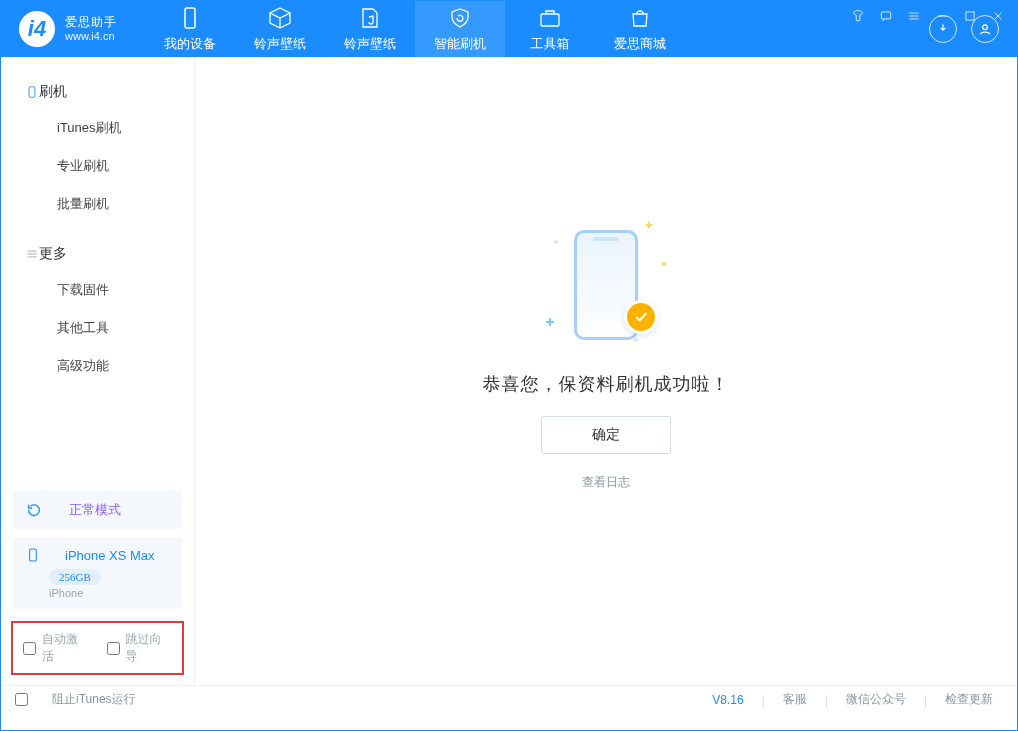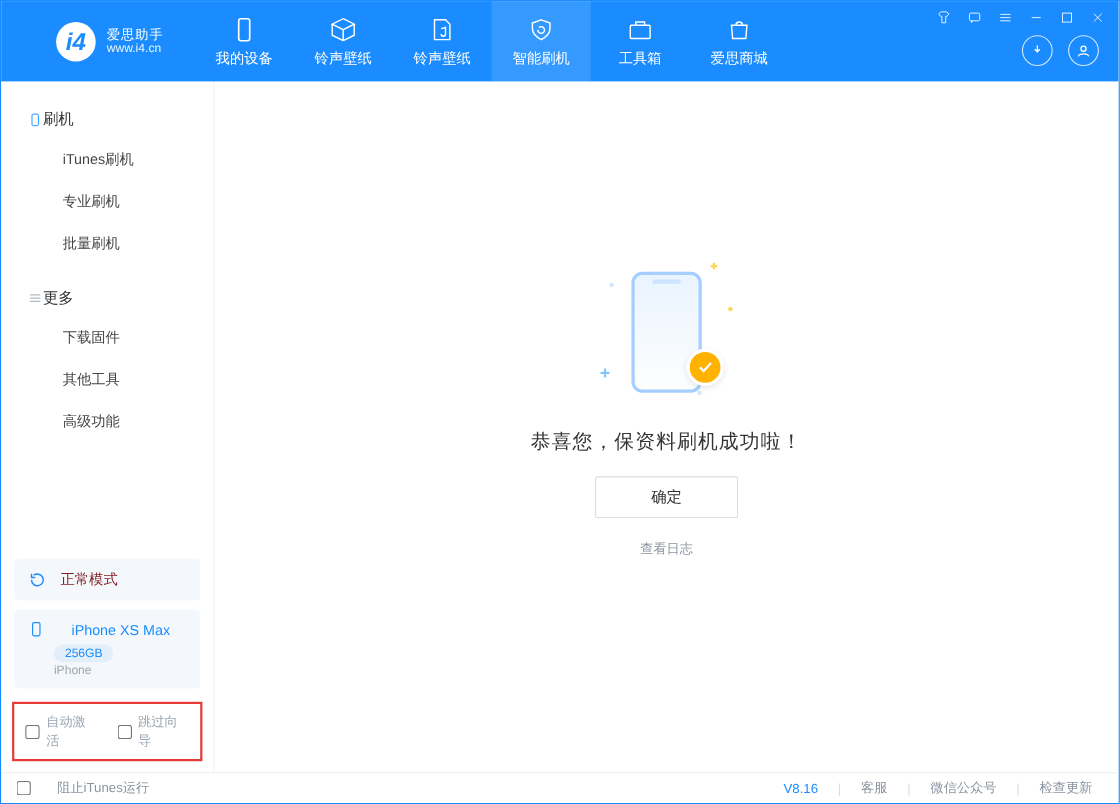--- a/index.html
+++ b/index.html
@@ -1,17 +1,17 @@
 <!DOCTYPE html>
 <html><head>
 <meta charset="utf-8">
 <style>
 * { margin: 0; padding: 0; box-sizing: border-box; font-family: "Microsoft YaHei", -apple-system, sans-serif; }
 body { background: #fff; width: 1018px; height: 731px; overflow: hidden; border: 1px solid #1a8cff; }
-.titlebar { height: 73px; background: linear-gradient(to bottom, #1a8cff, #1a8cff); display: flex; align-items: stretch; color: #fff; position: relative; padding-left: 32px; }
+.titlebar { height: 56px; background: linear-gradient(to bottom, #1a8cff, #1a8cff); display: flex; align-items: stretch; color: #fff; position: relative; }
 .logo-area { display: flex; align-items: center; padding: 0 18px; gap: 10px; }
 .logo-circle { width: 36px; height: 36px; border-radius: 50%; background: #fff; display: flex; align-items: center; justify-content: center; color: #1a8cff; font-weight: bold; font-size: 22px; font-style: italic; }
 .logo-text { display: flex; flex-direction: column; line-height: 1.1; }
 .logo-title { font-size: 12px; font-weight: normal; letter-spacing: 1px; }
 .logo-sub { font-size: 11px; opacity: .9; }
 .tabs { display: flex; margin-left: 10px; }
 .tab { width: 90px; display: flex; flex-direction: column; align-items: center; justify-content: center; gap: 4px; cursor: pointer; font-size: 13px; }
 .tab.active { background: rgba(255,255,255,.12); }
 .tab-icon { width: 26px; height: 26px; display: flex; align-items: center; justify-content: center; }
 .tab-icon svg { width: 24px; height: 24px; fill: #fff; stroke: #fff; }
@@ -22,27 +22,27 @@
 .right-icons .ri { width: 28px; height: 28px; border: 1.5px solid rgba(255,255,255,.8); border-radius: 50%; display: flex; align-items: center; justify-content: center; cursor: pointer; }
 .right-icons svg { width: 14px; height: 14px; stroke: #fff; fill: none; stroke-width: 2; }
 
 .body { display: flex; height: calc(731px - 73px - 28px - 2px); }
 .sidebar { width: 194px; border-right: 1px solid #eef2f6; display: flex; flex-direction: column; padding-top: 18px; }
 .side-group-header { display: flex; align-items: center; padding: 8px 24px; font-size: 14px; color: #333; font-weight: 500; }
 .side-group-header svg { width: 14px; height: 14px; }
 .side-item { padding: 10px 24px 10px 56px; font-size: 13px; color: #444; cursor: pointer; }
 .side-item.active { color: #1a8cff; }
 .sidebar-spacer { flex: 1; }
-.mode-box { margin: 8px 12px; background: #f4f8fc; border-radius: 4px; padding: 10px 12px; display: flex; align-items: center; gap: 12px; font-size: 13px; color: #7f1d1d; }
+.mode-box { margin: 8px 12px; background: #f4f8fc; border-radius: 4px; padding: 10px 12px; display: flex; align-items: center; gap: 26px; font-size: 13px; color: #8b5cf6; }
 .mode-box .mode-icon { width: 18px; height: 18px; border-radius: 50%; display:flex; align-items:center; justify-content:center; }
 .mode-box svg { stroke: #1a8cff; fill: none; }
 .device-box { margin: 0 12px 8px; background: #f4f8fc; border-radius: 4px; padding: 10px 12px; font-size: 13px; }
 .device-row1 { display: flex; align-items: center; gap: 24px; color: #1a8cff; font-weight: 500; }
 .device-row1 svg { width: 16px; height: 16px; }
-.device-cap { display: inline-block; margin: 6px 0 2px 24px; background: #e3eefb; color: #1a8cff; font-size: 11px; padding: 2px 10px; border-radius: 10px; }
+.device-cap { display: inline-block; margin: 6px 0 2px 24px; background: #e3eefb; color: #1a8cff; font-size: 11px; padding: 2px 10px; border-radius: 10px; font-family: Liberation Serif, serif; }
 .device-type { margin-left: 24px; font-size: 11px; color: #9aa5b0; }
 .option-row { margin: 4px 10px 10px; border: 2px solid #e53935; padding: 8px 10px; display: flex; gap: 18px; align-items: center; font-size: 12px; color: #9aa5b0; }
 .option-row label { display: flex; align-items: center; gap: 6px; cursor: pointer; }
 .option-row input { width: 13px; height: 13px; accent-color: #1a8cff; }
 
 .main { flex: 1; display: flex; flex-direction: column; align-items: center; justify-content: center; gap: 20px; position: relative; }
 .illustration { position: relative; width: 160px; height: 130px; margin-top: -30px; }
 .phone { position: absolute; left: 50%; top: 8px; transform: translateX(-50%); width: 64px; height: 110px; border: 3px solid #a6cfff; border-radius: 10px; background: linear-gradient(180deg,#eaf4ff,#fdfefe); }
 .phone::before { content:""; position:absolute; top:4px; left:50%; transform:translateX(-50%); width:26px; height:4px; background:#cde4ff; border-radius:3px; }
 .badge { position: absolute; right: 28px; bottom: 18px; width: 34px; height: 34px; background: #ffb300; border-radius: 50%; border: 3px solid #fff; display:flex; align-items:center; justify-content:center; box-shadow: 0 2px 6px rgba(0,0,0,.1); }

